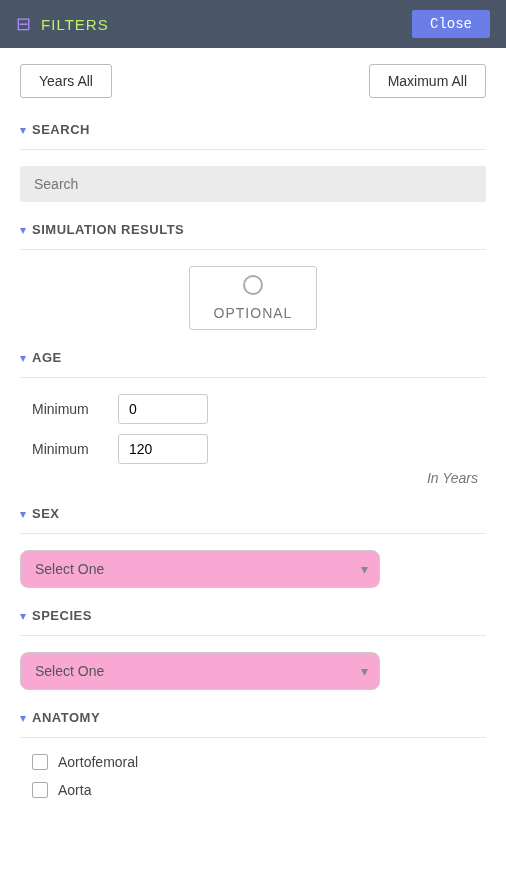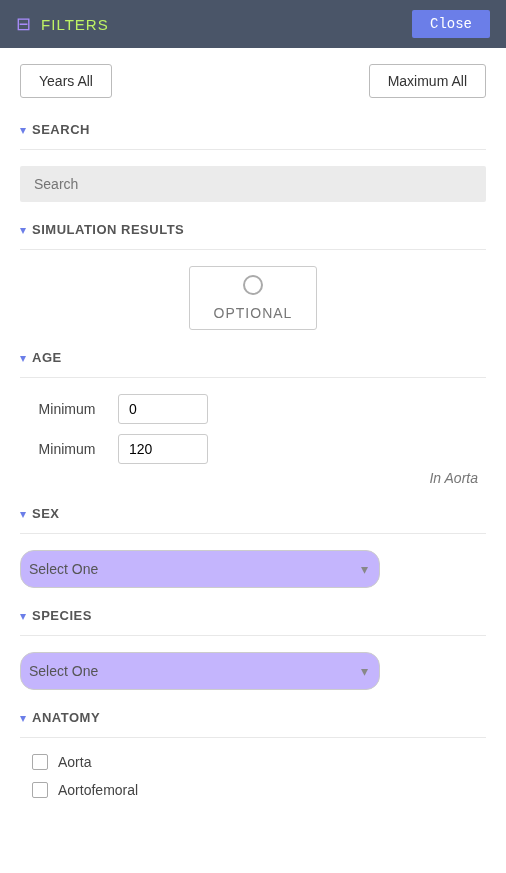--- a/index.html
+++ b/index.html
@@ -169,21 +169,20 @@
     .age-row {
       display: flex;
       align-items: center;
       gap: 16px;
     }
 
     .age-row-label {
       font-size: 14px;
       color: #444;
       width: 70px;
-      text-align: center;
     }
 
     .age-input {
       border: 1.5px solid #ccc;
       border-radius: 3px;
       padding: 6px 10px;
       font-size: 14px;
       width: 90px;
       outline: none;
     }
@@ -200,25 +199,25 @@
     
     .select-wrapper {
       position: relative;
       width: 360px;
     }
 
     .custom-select {
       width: 100%;
       appearance: none;
       border: 1.5px solid #ccc;
-      border-radius: 14px;
-      padding: 10px 36px 10px 8px;
+      border-radius: 8px;
+      padding: 10px 36px 10px 14px;
       font-size: 14px;
       color: #555;
-      background: #c4b5fd;
+      background: #f9a8d4;
       cursor: pointer;
       outline: none;
     }
 
     .select-chevron {
       position: absolute;
       right: 12px;
       top: 50%;
       transform: translateY(-50%);
       color: #888;
@@ -313,21 +312,21 @@
     <div class="age-fields">
       <div class="age-row">
         <span class="age-row-label">Minimum</span>
         <input class="age-input" type="text" value="0" style="">
       </div>
       <div class="age-row">
         <span class="age-row-label">Minimum</span>
         <input class="age-input" type="text" value="120" style="">
       </div>
     </div>
-    <div class="in-years">In Aorta</div>
+    <div class="in-years">In Years</div>
   </div>
 
   <div class="section">
     <div class="section-header">
       <span class="chevron">▾</span>
       <span class="section-label">SEX</span>
     </div>
     <hr class="divider">
     <div class="select-wrapper">
       <select class="custom-select">
@@ -359,22 +358,22 @@
 
   <div class="section">
     <div class="section-header">
       <span class="chevron">▾</span>
       <span class="section-label">ANATOMY</span>
     </div>
     <hr class="divider">
     <div class="anatomy-list">
       <label class="anatomy-item">
         <div class="anatomy-checkbox"></div>
-        <span class="anatomy-label">Aorta</span>
+        <span class="anatomy-label">Aortofemoral</span>
       </label>
       <label class="anatomy-item">
         <div class="anatomy-checkbox"></div>
-        <span class="anatomy-label">Aortofemoral</span>
+        <span class="anatomy-label">Aorta</span>
       </label>
     </div>
   </div>
 
 </div>
 
 </body></html>

